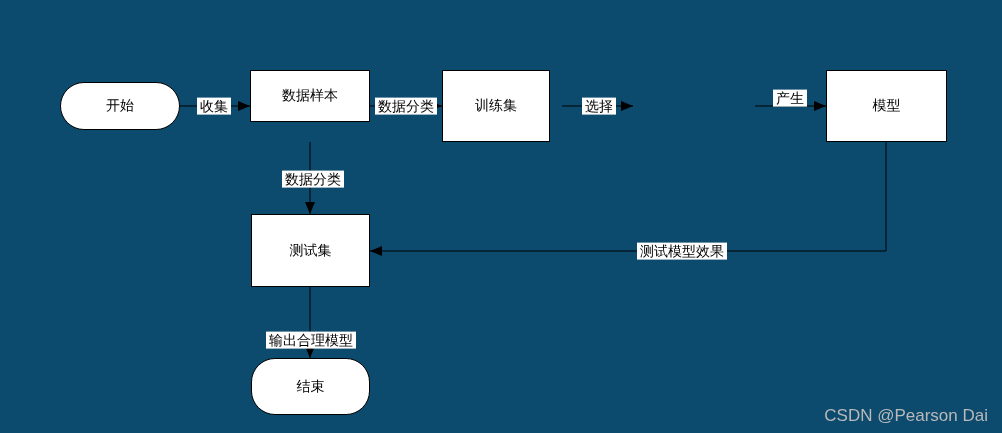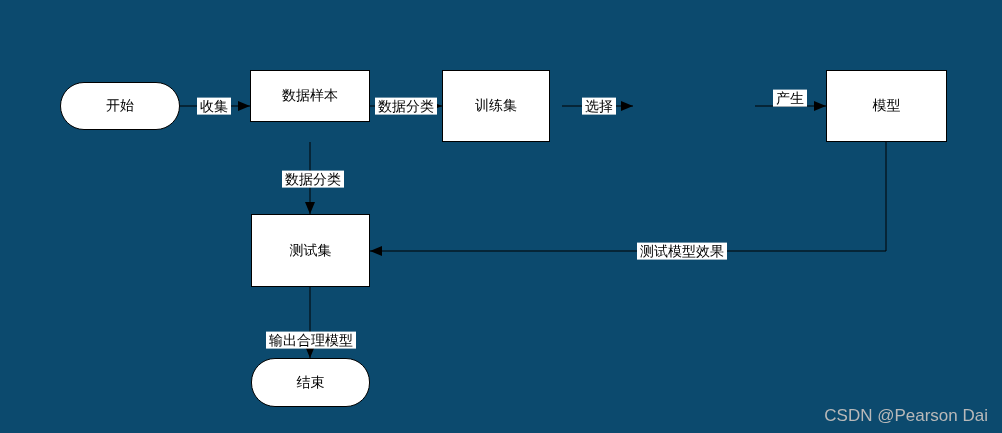--- a/index.html
+++ b/index.html
@@ -96,21 +96,21 @@
 
 
   <div class="node" style="left:826px;top:70px;width:121px;height:72px;">
     <span>模型</span>
   </div>
 
   <div class="node" style="left:251px;top:214px;width:119px;height:73px;">
     <span>测试集</span>
   </div>
 
-  <div class="node rounded" style="left:251px;top:358px;width:119px;height:49px;">
+  <div class="node rounded" style="left:251px;top:358px;width:119px;height:57px;">
     <span>结束</span>
   </div>
 
   <div class="edge-label" style="left:214px;top:106px;">收集</div>
 
   <div class="edge-label" style="left:406px;top:106px;">数据分类</div>
 
   <div class="edge-label" style="left:599px;top:106px;">选择</div>
 
   <div class="edge-label" style="left:790px;top:98px;">产生</div>

